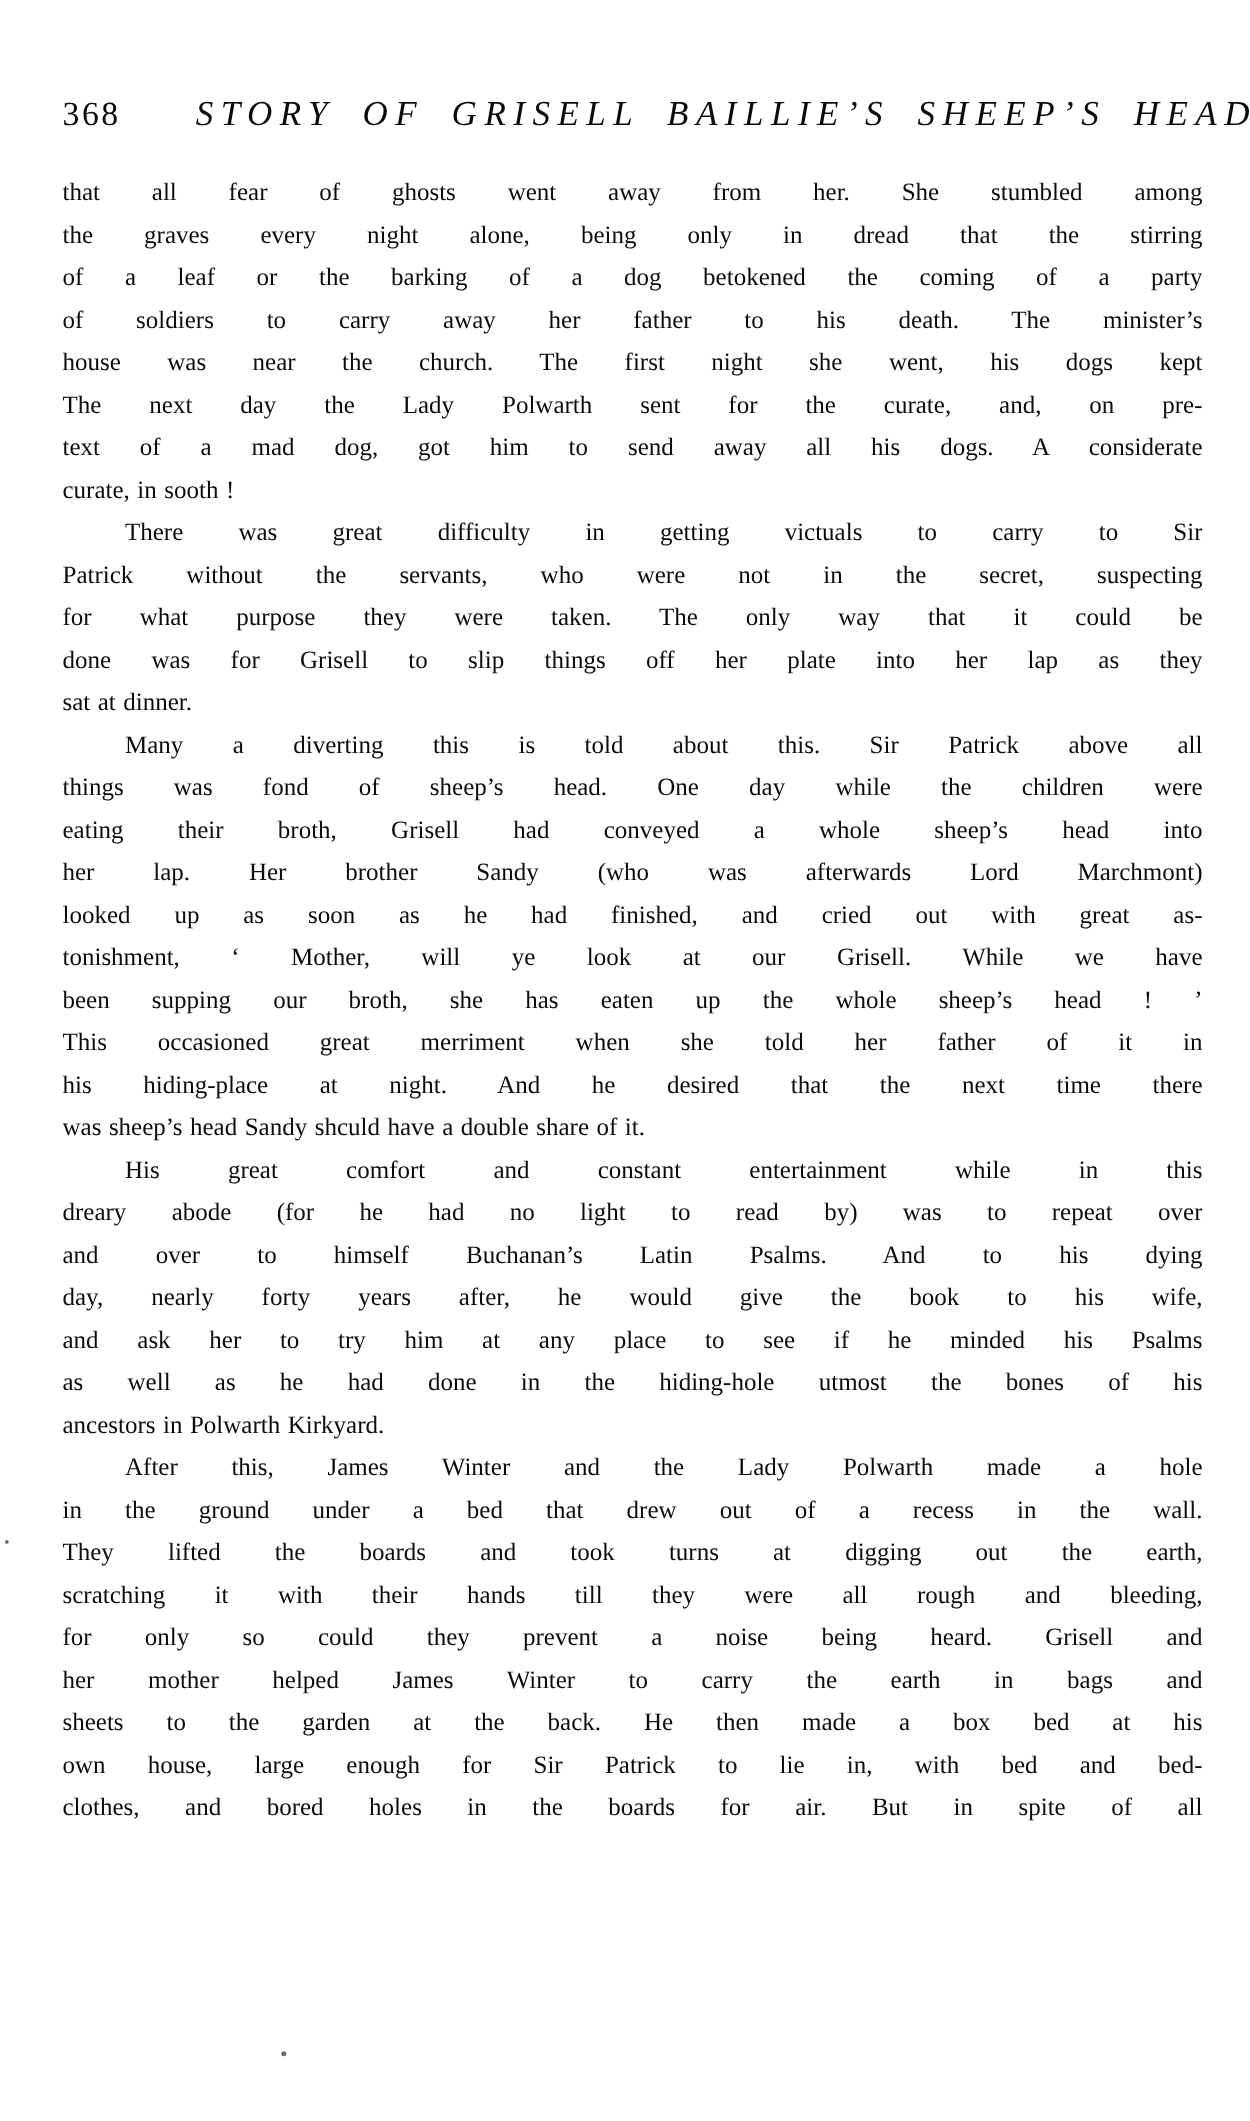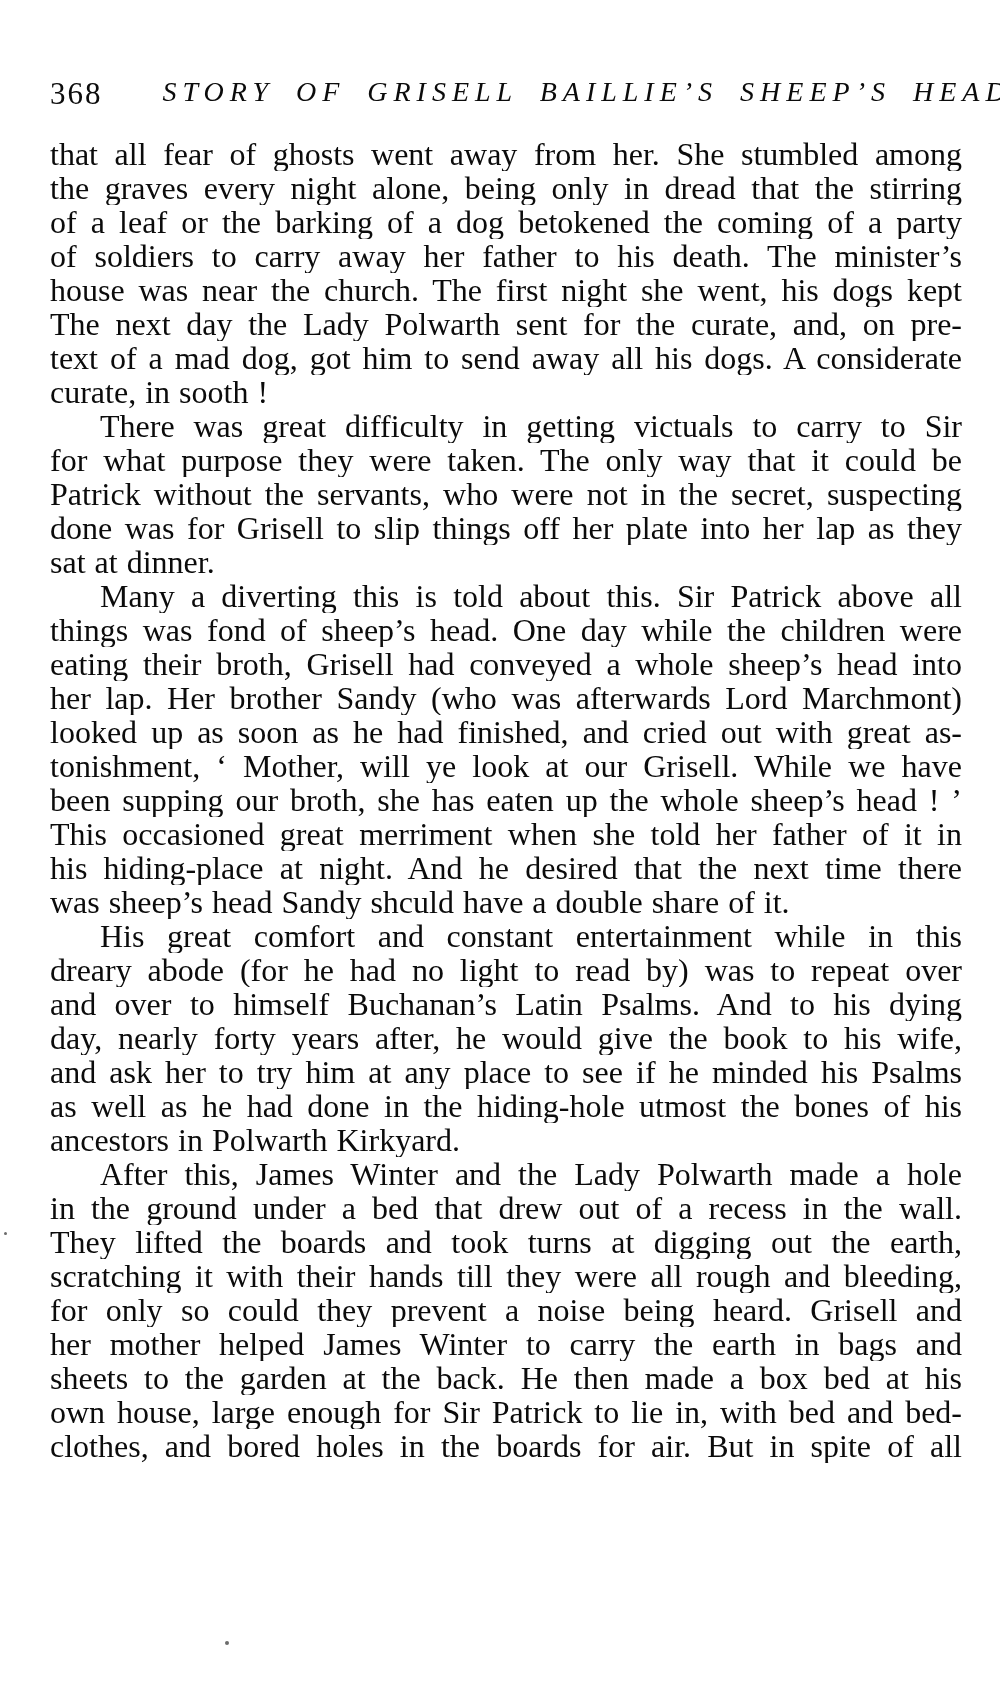--- a/index.html
+++ b/index.html
@@ -19,40 +19,40 @@
   .page-header {
     position: absolute;
     top: 76px;
     left: 50px;
     right: 38px;
     height: 34px;
     white-space: nowrap;
   }
   .page-number {
     display: inline-block;
-    font-size: 31px;
+    font-size: 27px;
     letter-spacing: 2px;
     vertical-align: top;
     text-align: right;
   }
   .running-title {
     display: inline-block;
     margin-left: 56px;
     font-size: 28px;
     font-style: italic;
     letter-spacing: 6px;
     word-spacing: 9px;
     vertical-align: top;
   }
   .text-block {
     position: absolute;
     top: 137px;
     left: 50px;
     width: 912px;
-    font-size: 32px;
+    font-size: 20px;
     line-height: 34px;
     word-spacing: 1px;
   }
   .paragraph { margin: 0; }
   .line {
     text-align: justify;
     text-align-last: justify;
     height: 34px;
     overflow: hidden;
   }
@@ -87,22 +87,22 @@
       <div class="line">of a leaf or the barking of a dog betokened the coming of a party</div>
       <div class="line">of soldiers to carry away her father to his death.  The minister’s</div>
       <div class="line">house was near the church.  The first night she went, his dogs kept</div>
       <div class="line">The next day the Lady Polwarth sent for the curate, and, on pre-</div>
       <div class="line">text of a mad dog, got him to send away all his dogs.  A considerate</div>
       <div class="line last">curate, in sooth !</div>
     </div>
 
     <div class="paragraph">
       <div class="line ind">There was great difficulty in getting victuals to carry to Sir</div>
+      <div class="line">Patrick without the servants, who were not in the secret, suspecting</div>
       <div class="line">for what purpose they were taken.  The only way that it could be</div>
-      <div class="line">Patrick without the servants, who were not in the secret, suspecting</div>
       <div class="line">done was for Grisell to slip things off her plate into her lap as they</div>
       <div class="line last">sat at dinner.</div>
     </div>
 
     <div class="paragraph">
       <div class="line ind">Many a diverting this is told about this.  Sir Patrick above all</div>
       <div class="line">things was fond of sheep’s head.  One day while the children were</div>
       <div class="line">eating their broth, Grisell had conveyed a whole sheep’s head into</div>
       <div class="line">her lap.  Her brother Sandy (who was afterwards Lord Marchmont)</div>
       <div class="line">looked up as soon as he had finished, and cried out with great as-</div>

